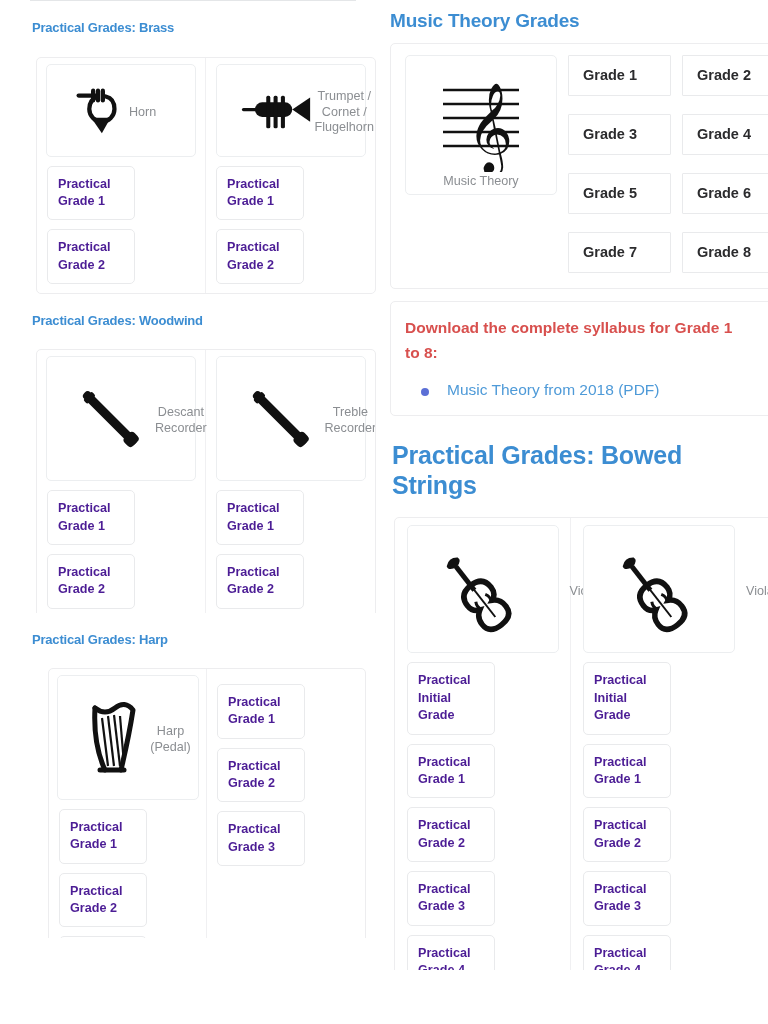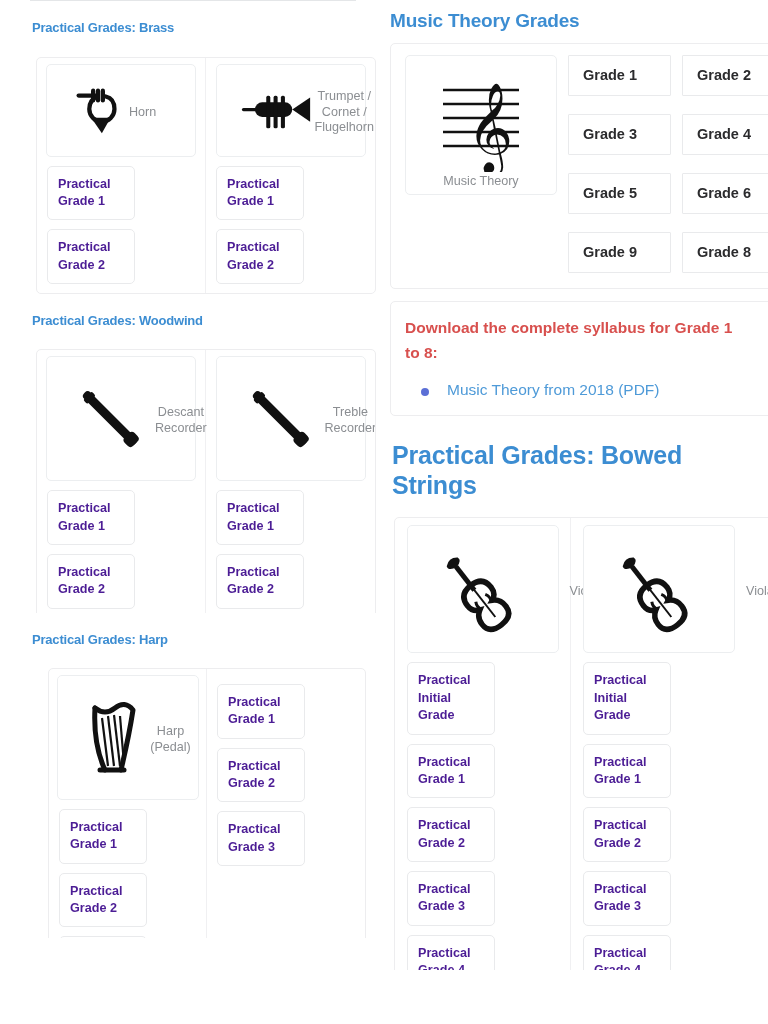--- a/index.html
+++ b/index.html
@@ -374,21 +374,21 @@
           <div class="inst-label">Music Theory</div>
         </div>
 
         <div class="theory-grades">
           <div class="tgbtn">Grade 1</div>
           <div class="tgbtn">Grade 2</div>
           <div class="tgbtn">Grade 3</div>
           <div class="tgbtn">Grade 4</div>
           <div class="tgbtn">Grade 5</div>
           <div class="tgbtn">Grade 6</div>
-          <div class="tgbtn">Grade 9</div>
+          <div class="tgbtn">Grade 7</div>
           <div class="tgbtn">Grade 8</div>
         </div>
       </div>
 
       <div class="dl-panel">
         <div class="dl-text">Download the complete syllabus for Grade 1</div>
         <div class="dl-text">to 8:</div>
         <ul class="dl-list">
           <li>
             <span class="dl-bullet"></span>

